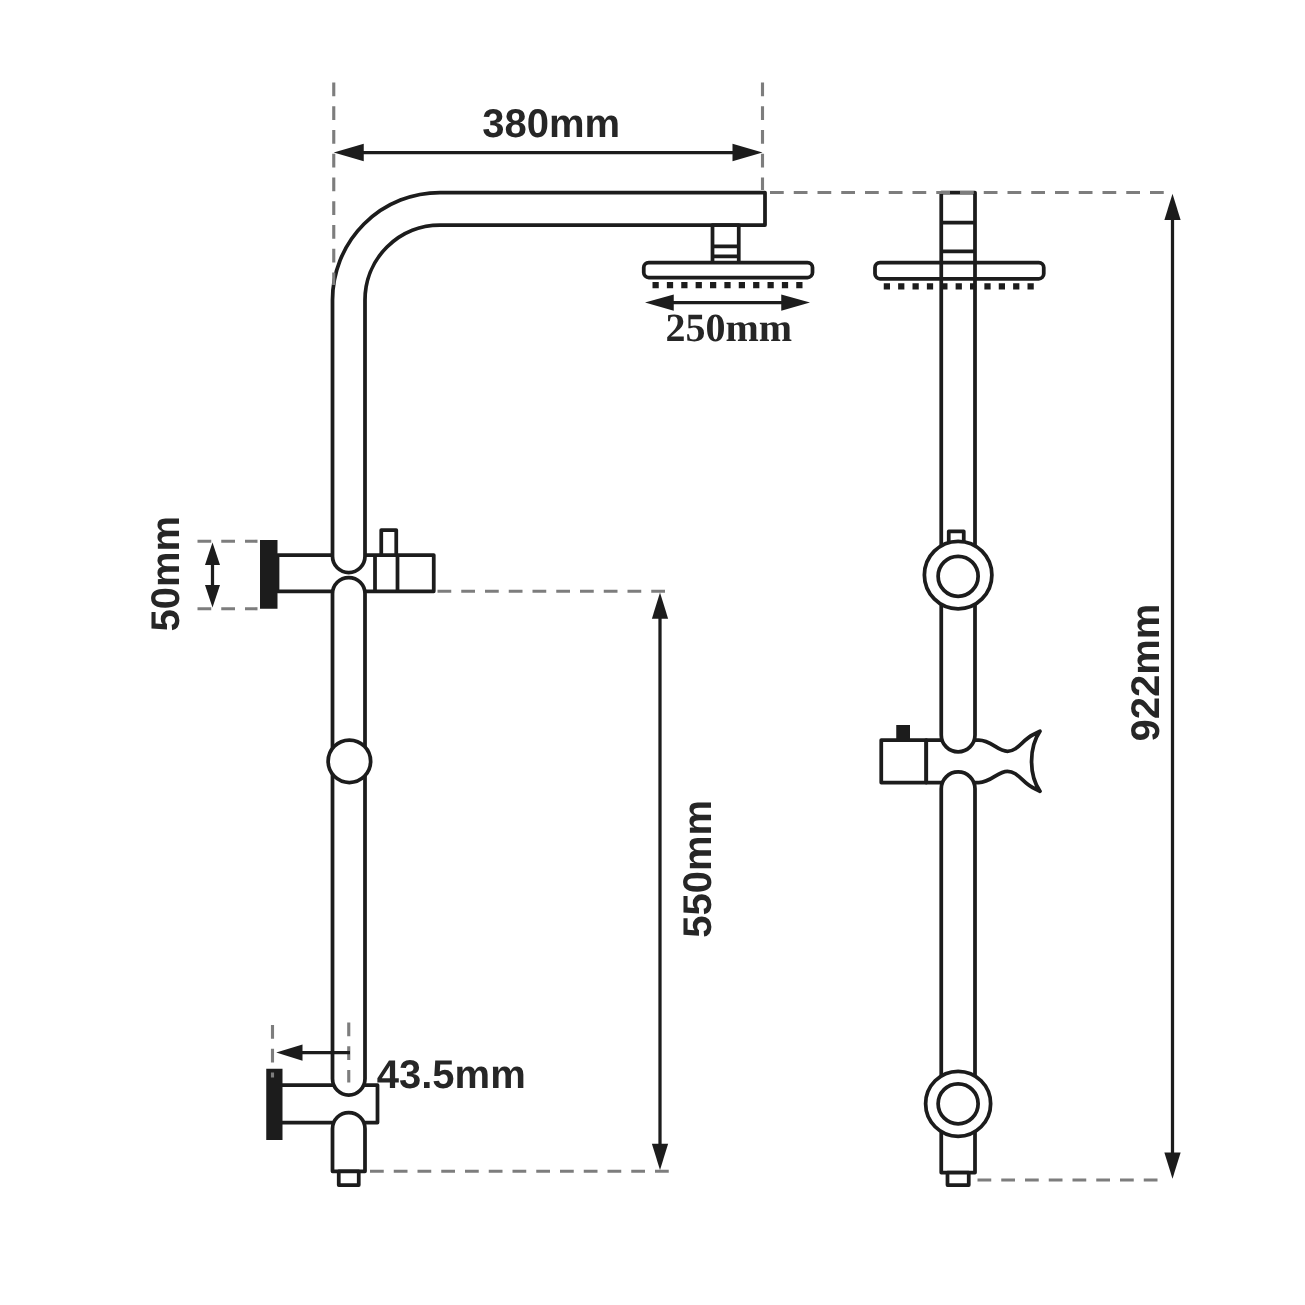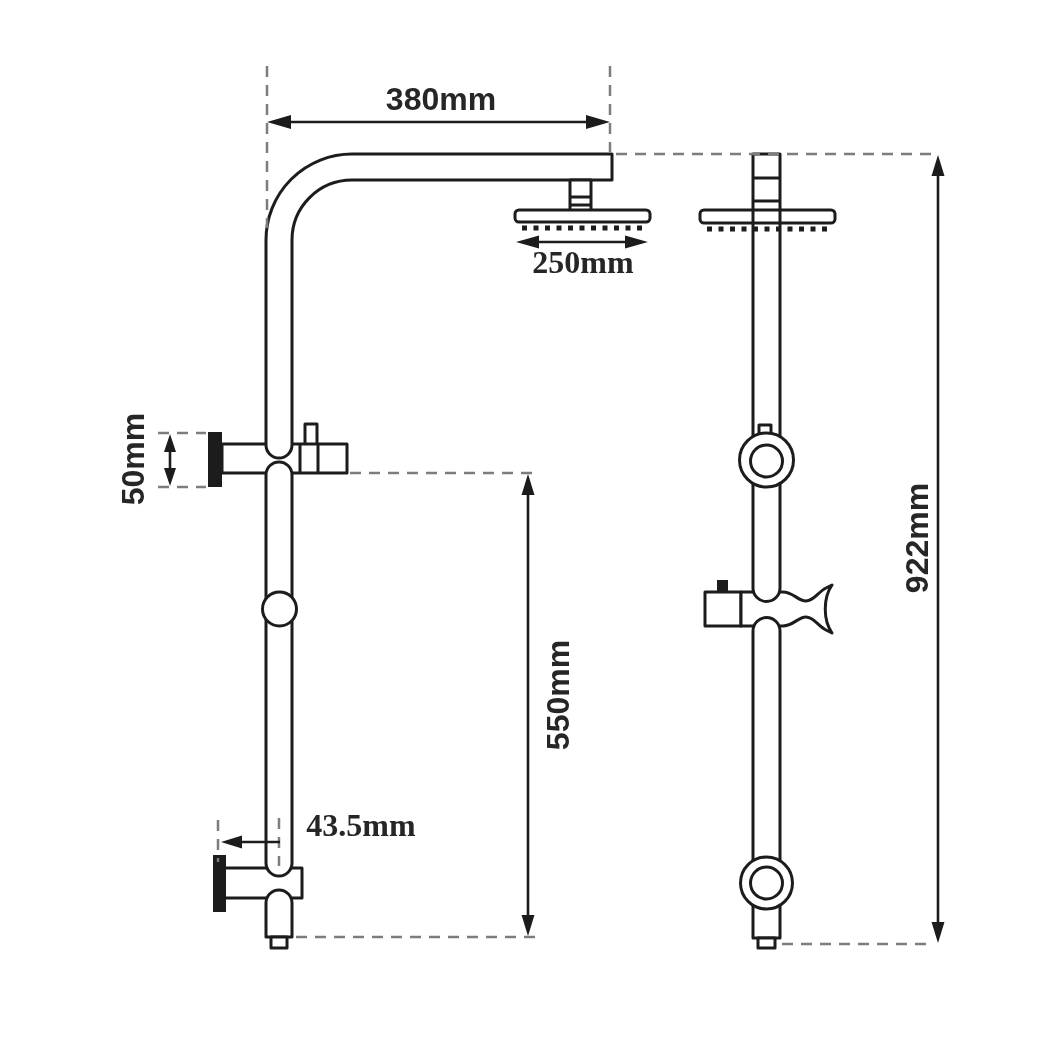--- a/index.html
+++ b/index.html
@@ -138,17 +138,17 @@
   </svg>
 
   <div class="lbl" style="left:441px; top:99px;">380mm</div>
 
   <div class="lbl" style="left:583px; top:262px;font-family:Liberation Serif, serif;">250mm</div>
 
   <div class="lbl vert" style="left:133px; top:459px;">50mm</div>
 
   <div class="lbl vert" style="left:558px; top:695px;">550mm</div>
 
-  <div class="lbl" style="left:361px; top:825px;font-family:Liberation Serif, serif;">43.5mm</div>
+  <div class="lbl" style="left:361px; top:860px;">43.5mm</div>
 
   <div class="lbl vert" style="left:917px; top:538px;">922mm</div>
 
 </div>
 
 </body></html>

